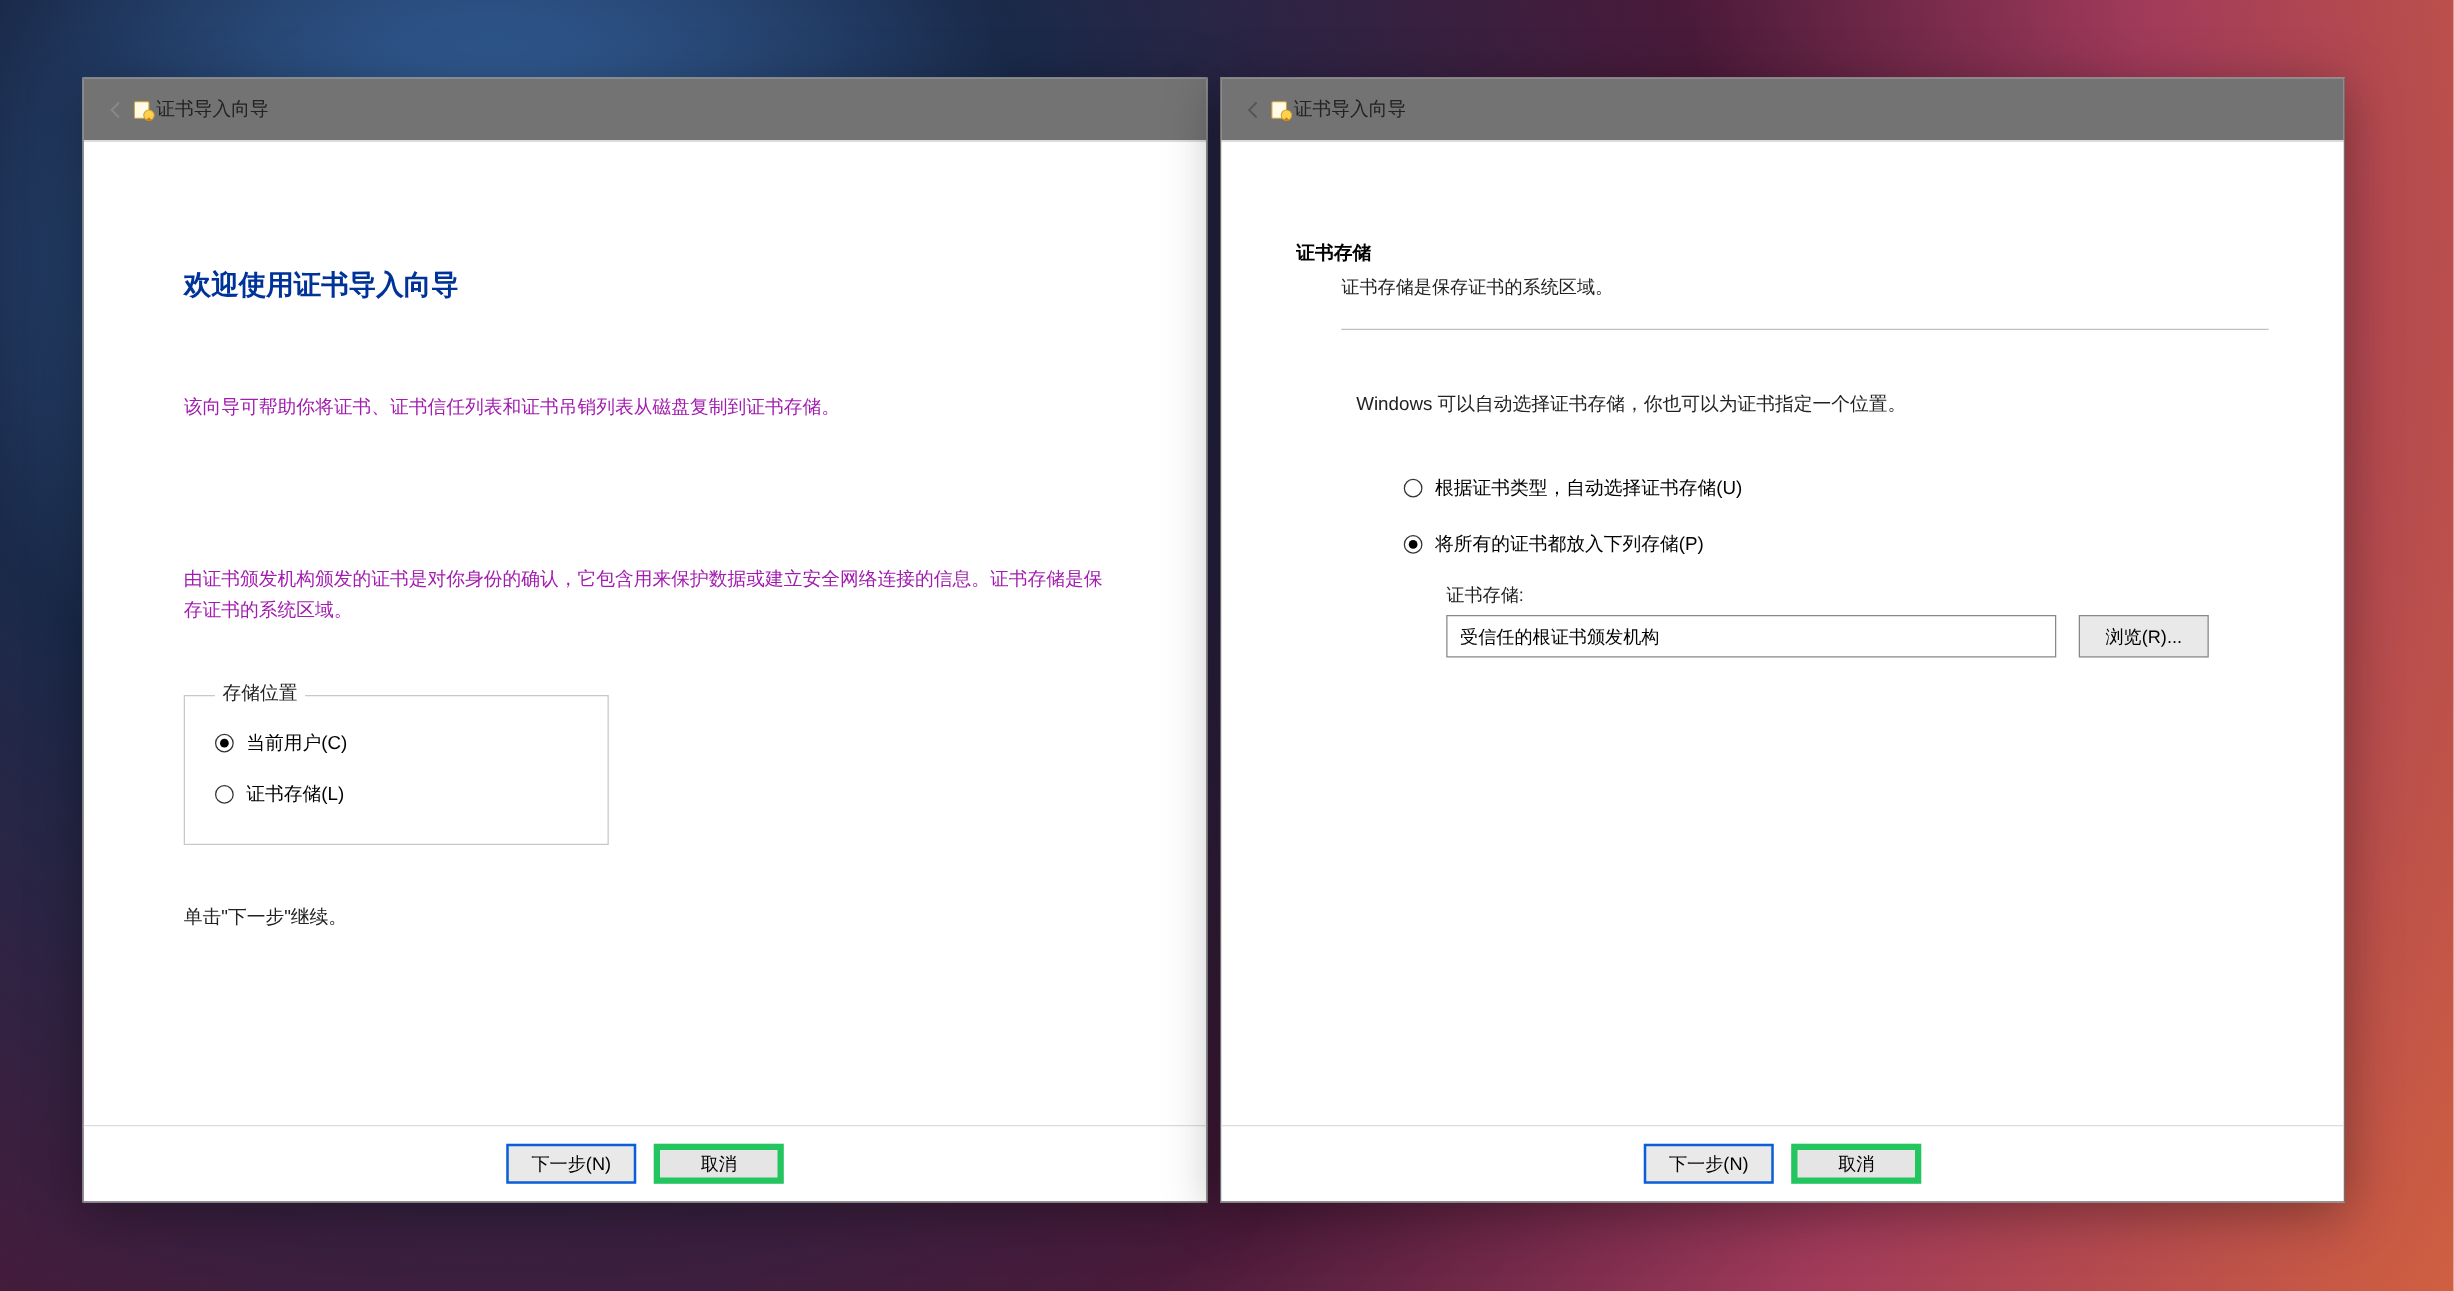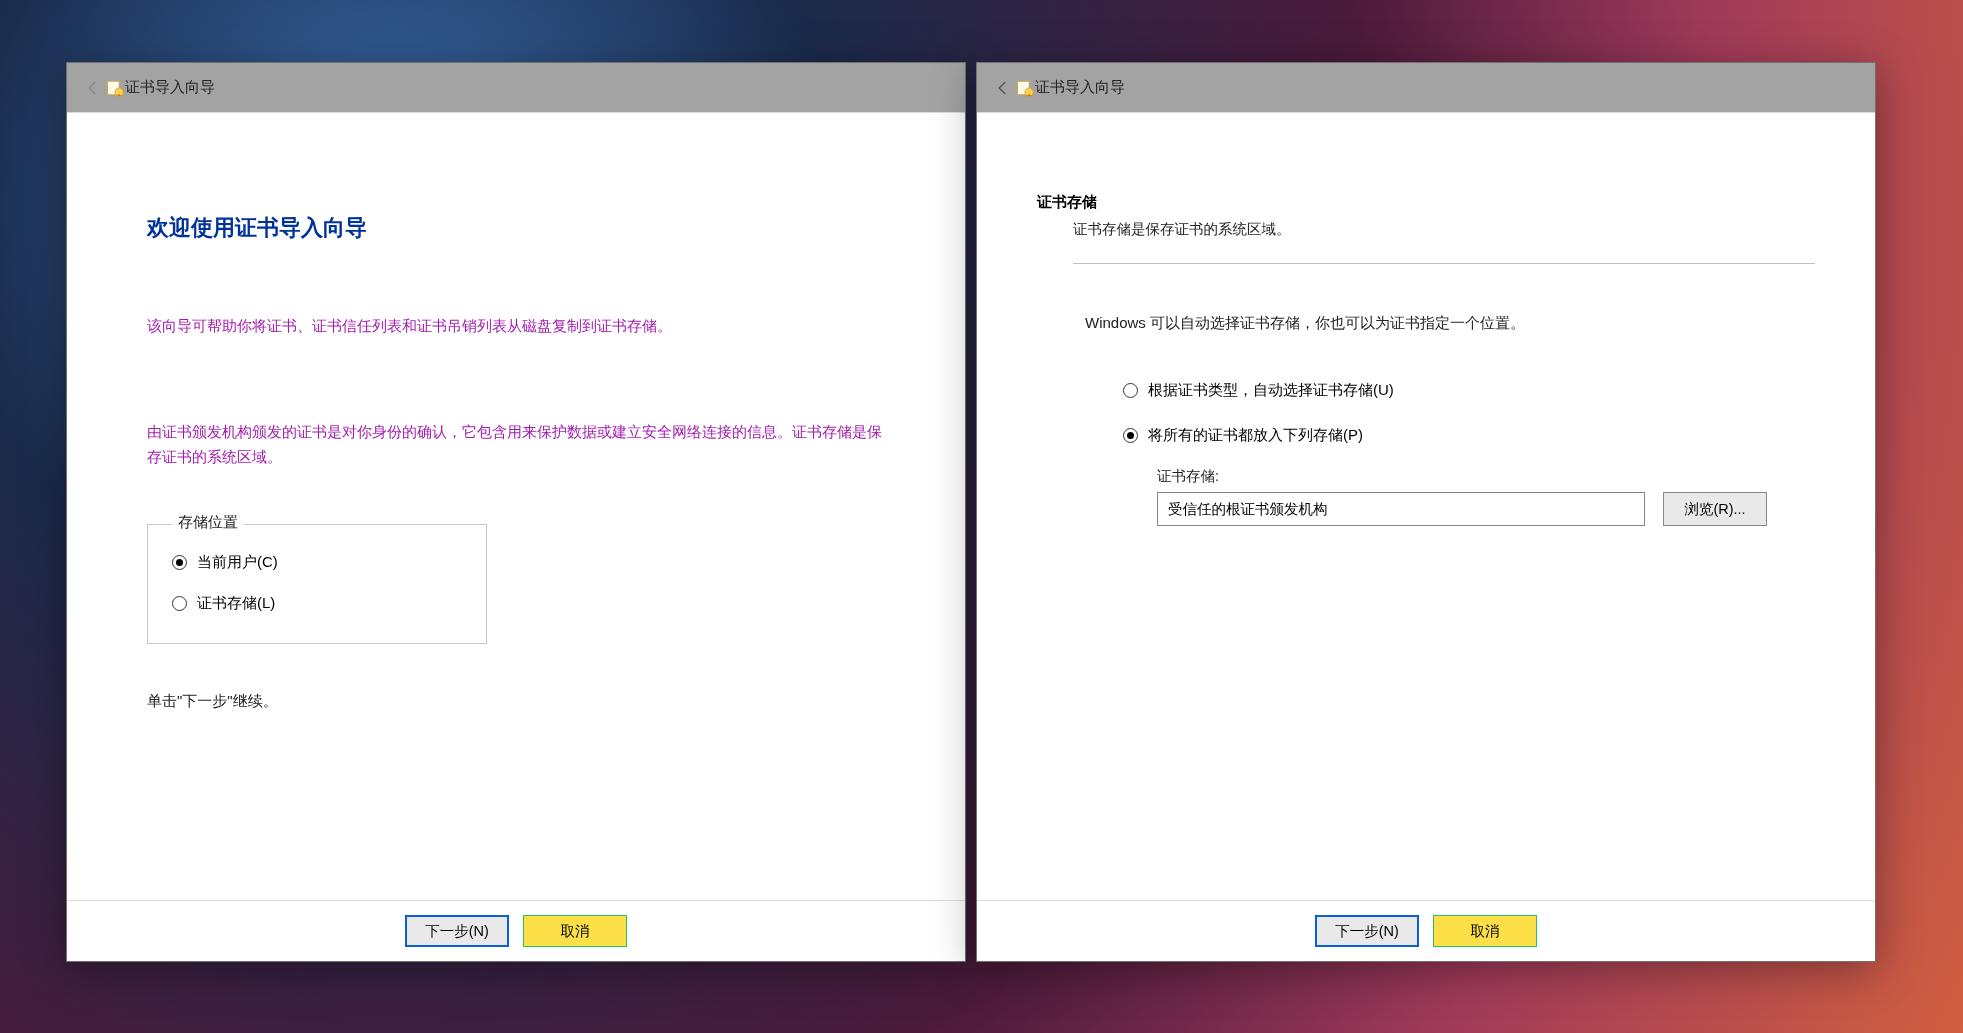--- a/index.html
+++ b/index.html
@@ -25,21 +25,21 @@
   }
   .win-left  { left: 66px;  top: 62px; width: 900px; height: 900px; }
   .win-right { left: 976px; top: 62px; width: 900px; height: 900px; }
 
   .titlebar {
     height: 50px;
     border-bottom: 1px solid #dcdcdc;
     display: flex;
     align-items: center;
     padding: 0 14px;
-    background: #a3a3a3;
+    background: #737373;
   }
   .back-arrow {
     width: 24px; height: 24px;
     display: flex; align-items: center; justify-content: center;
     color: #888;
     cursor: default;
   }
   .back-arrow svg { width: 18px; height: 18px; }
   .cert-icon {
     width: 20px; height: 20px;
@@ -74,21 +74,21 @@
     margin: 4px 0 0 36px;
     padding-bottom: 24px;
     border-bottom: 1px solid #c0c0c0;
   }
   .para {
     font-size: 15px;
     color: #a21caf;
     line-height: 1.7;
     margin-top: 70px;
   }
-  .para2 { margin-top: 80px; }
+  .para2 { margin-top: 112px; }
   .para-right {
     font-size: 15px;
     color: #222;
     margin: 50px 0 0 48px;
   }
 
   .fieldset {
     margin-top: 54px;
     width: 340px;
     border: 1px solid #c8c8c8;
@@ -157,22 +157,22 @@
   .footer {
     border-top: 1px solid #dcdcdc;
     padding: 14px 20px;
     display: flex;
     justify-content: center;
     gap: 14px;
   }
   .btn {
     min-width: 104px;
     height: 32px;
-    border: 1px solid #22c55e;
-    background: #fde047;
+    border: 5px solid #22c55e;
+    background: #e5e5e5;
     font-size: 14.5px;
     cursor: pointer;
   }
   .btn-primary {
     border: 2px solid #0a5fd8;
     background: #e9e9e9;
   }
 </style>
 </head>
 <body>

